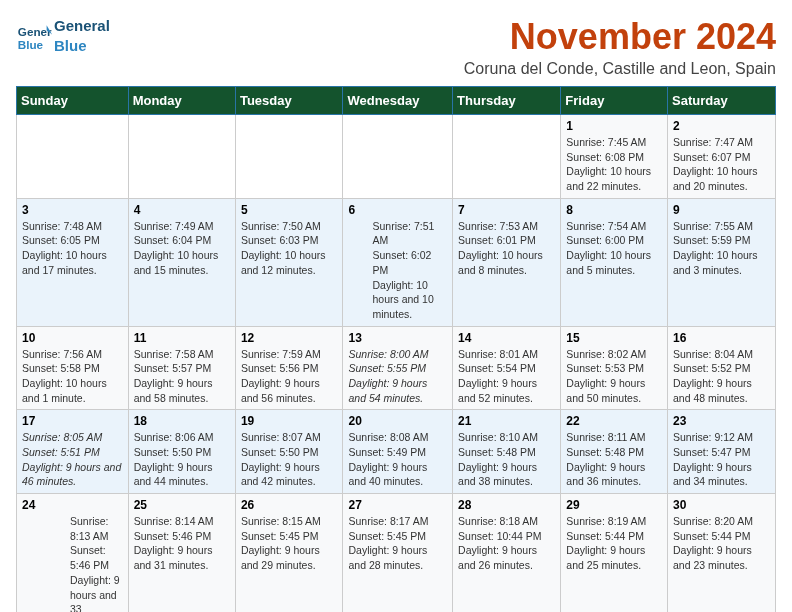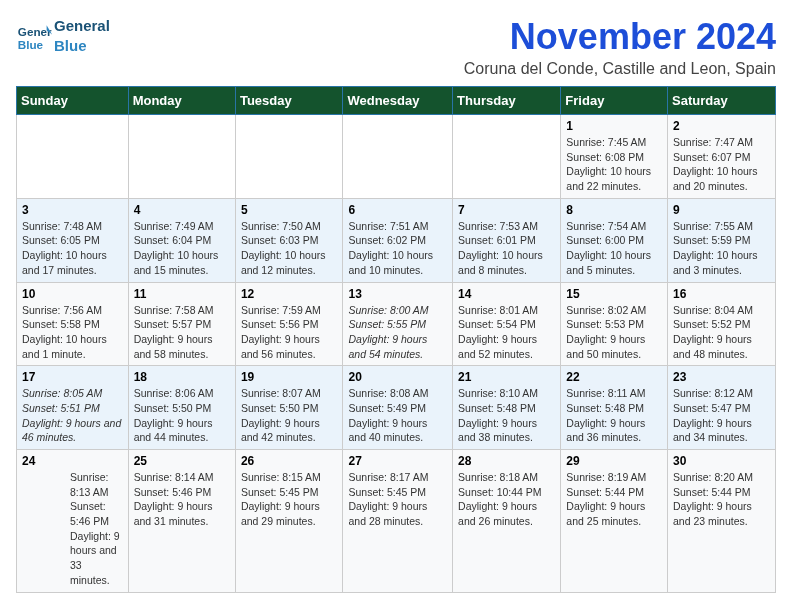--- a/index.html
+++ b/index.html
@@ -27,21 +27,21 @@
       width: 36px;
       height: 36px;
       margin-right: 2px;
     }
     .title-block {
       text-align: right;
     }
     .month-title {
       font-size: 36px;
       font-weight: bold;
-      color: #1d4ed8;
+      color: #c2410c;
     }
     .location-title {
       font-size: 16px;
       color: #444;
       margin-top: 2px;
     }
     .calendar {
       width: 100%;
       border-collapse: collapse;
       margin-top: 8px;
@@ -153,21 +153,21 @@
 Daylight: 10 hours and 15 minutes.</div>
         </td>
         <td>
           <div class="day-num">5</div>
           <div class="day-detail" style="white-space: pre-line;">Sunrise: 7:50 AM
 Sunset: 6:03 PM
 Daylight: 10 hours and 12 minutes.</div>
         </td>
         <td>
           <div class="day-num">6</div>
-          <div class="day-detail" style="white-space: pre-line;">Sunrise: 7:51 AM
+          <div class="day-detail" style="white-space: pre-line; margin-left: 24px;">Sunrise: 7:51 AM
 Sunset: 6:02 PM
 Daylight: 10 hours and 10 minutes.</div>
         </td>
         <td>
           <div class="day-num">7</div>
           <div class="day-detail" style="white-space: pre-line;">Sunrise: 7:53 AM
 Sunset: 6:01 PM
 Daylight: 10 hours and 8 minutes.</div>
         </td>
         <td>
@@ -259,21 +259,21 @@
 Daylight: 9 hours and 38 minutes.</div>
         </td>
         <td>
           <div class="day-num">22</div>
           <div class="day-detail" style="white-space: pre-line;">Sunrise: 8:11 AM
 Sunset: 5:48 PM
 Daylight: 9 hours and 36 minutes.</div>
         </td>
         <td>
           <div class="day-num">23</div>
-          <div class="day-detail" style="white-space: pre-line;">Sunrise: 8:12 AM
+          <div class="day-detail" style="white-space: pre-line;">Sunrise: 9:12 AM
 Sunset: 5:47 PM
 Daylight: 9 hours and 34 minutes.</div>
         </td>
       </tr>
       <tr>
         <td>
           <div class="day-num">24</div>
           <div class="day-detail" style="white-space: pre-line; margin-left: 48px;">Sunrise: 8:13 AM
 Sunset: 5:46 PM
 Daylight: 9 hours and 33 minutes.</div>

